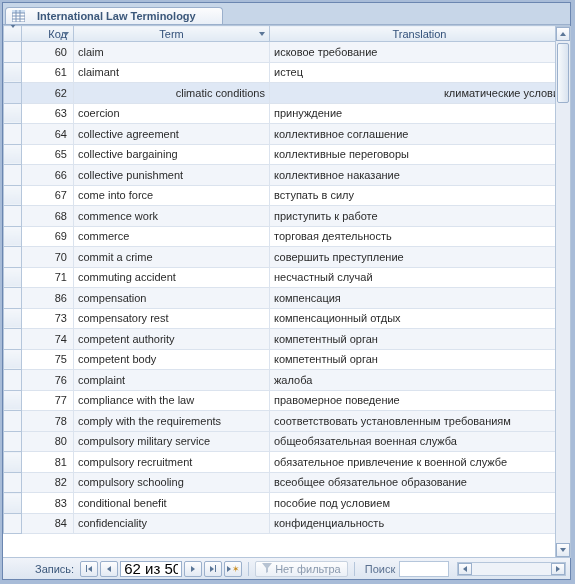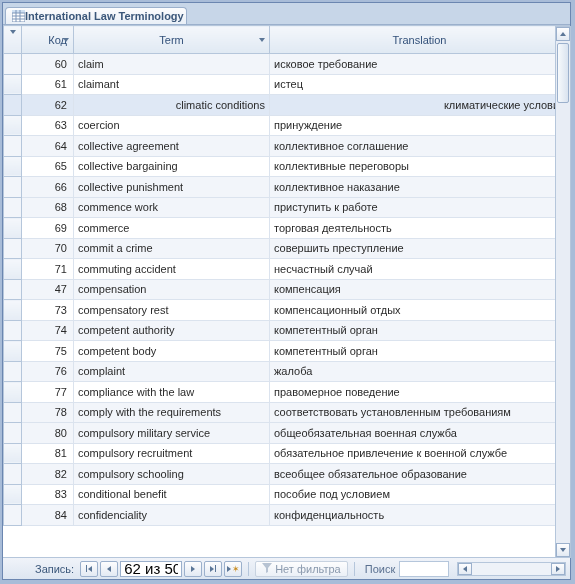--- a/index.html
+++ b/index.html
@@ -1,23 +1,23 @@
 <!DOCTYPE html>
 <html><head>
 <meta charset="utf-8">
 <style>
 * { box-sizing: border-box; margin: 0; padding: 0; }
 body { font-family: Tahoma, Verdana, sans-serif; font-size: 11px; background: #a8bcd8; width: 575px; height: 584px; overflow: hidden; position: relative; }
 .window { background: #fff; border: 1px solid #6b86b0; position: absolute; top: 2px; left: 2px; right: 4px; bottom: 4px; display: flex; flex-direction: column; }
 .tab-bar { background: #c7d6e8; height: 22px; display: flex; align-items: flex-end; padding-left: 2px; border-bottom: 1px solid #9bb0cc; }
-.tab { background: linear-gradient(#fcfcfd,#e9eff7); border: 1px solid #9bb0cc; border-bottom: none; border-radius: 4px 4px 0 0; padding: 2px 2px 2px 6px; display: flex; align-items: center; gap: 0; font-weight: bold; color: #3b577a; }
+.tab { background: linear-gradient(#fcfcfd,#e9eff7); border: 1px solid #9bb0cc; border-bottom: none; border-radius: 4px 4px 0 0; padding: 2px 26px 2px 6px; display: flex; align-items: center; gap: 12px; font-weight: bold; color: #3b577a; }
 .tab-icon svg { display: block; }
 .grid-wrap { flex: 1; overflow: hidden; background: #fff; }
 table { border-collapse: collapse; width: 100%; table-layout: fixed; }
-th { background: linear-gradient(#f4f7fb,#e0e9f3); border: 1px solid #b5c6db; font-weight: normal; color: #33517a; height: 28px; position: relative; padding: 0 4px; }
+th { background: linear-gradient(#f4f7fb,#e0e9f3); border: 1px solid #b5c6db; font-weight: normal; color: #33517a; height: 16px; position: relative; padding: 0 4px; }
 th .th-drop { position: absolute; right: 4px; top: 50%; transform: translateY(-50%); }
 td { border: 1px solid #dbe3ee; height: 20.5px; padding: 0 4px; color: #2a2a2a; white-space: nowrap; overflow: hidden; }
 .rowhdr { background: linear-gradient(#f4f7fb,#e5ecf5); width: 18px; border: 1px solid #b5c6db; }
 .col-code { width: 52px; text-align: right; padding-right: 6px; }
 .col-term { width: 196px; }
 .col-trans { width: auto; }
 tr.alt td { background: #f2f5fa; }
 tr.sel td { background: #dfe8f5; text-align: right; }
 .nav { height: 22px; background: linear-gradient(#f0f3f9,#dde6f1); border-top: 1px solid #b5c6db; display: flex; align-items: center; gap: 2px; padding: 0 4px; font-size: 11px; color: #3b577a; }
 .nav-label { margin-right: 4px; margin-left: 28px; }
@@ -108,20 +108,26 @@
             <td class="col-code">65</td>
             <td class="col-term">collective bargaining</td>
             <td class="col-trans">коллективные переговоры</td>
           </tr>
           <tr class="alt">
             <td class="rowhdr"></td>
             <td class="col-code">66</td>
             <td class="col-term">collective punishment</td>
             <td class="col-trans">коллективное наказание</td>
           </tr>
+          <tr class="">
+            <td class="rowhdr"></td>
+            <td class="col-code">67</td>
+            <td class="col-term">come into force</td>
+            <td class="col-trans">вступать в силу</td>
+          </tr>
           <tr class="alt">
             <td class="rowhdr"></td>
             <td class="col-code">68</td>
             <td class="col-term">commence work</td>
             <td class="col-trans">приступить к работе</td>
           </tr>
           <tr class="">
             <td class="rowhdr"></td>
             <td class="col-code">69</td>
             <td class="col-term">commerce</td>
@@ -134,21 +140,21 @@
             <td class="col-trans">совершить преступление</td>
           </tr>
           <tr class="">
             <td class="rowhdr"></td>
             <td class="col-code">71</td>
             <td class="col-term">commuting accident</td>
             <td class="col-trans">несчастный случай</td>
           </tr>
           <tr class="alt">
             <td class="rowhdr"></td>
-            <td class="col-code">47</td>
+            <td class="col-code">86</td>
             <td class="col-term">compensation</td>
             <td class="col-trans">компенсация</td>
           </tr>
           <tr class="">
             <td class="rowhdr"></td>
             <td class="col-code">73</td>
             <td class="col-term">compensatory rest</td>
             <td class="col-trans">компенсационный отдых</td>
           </tr>
           <tr class="alt">

